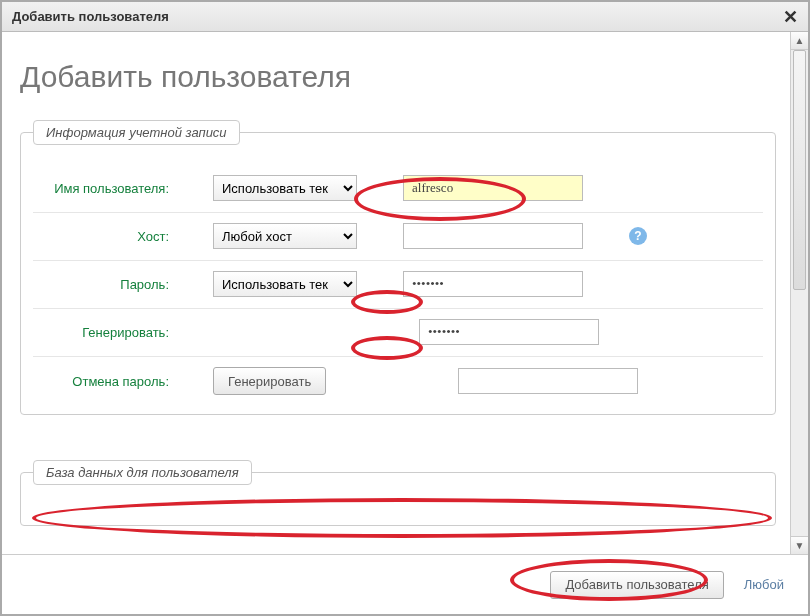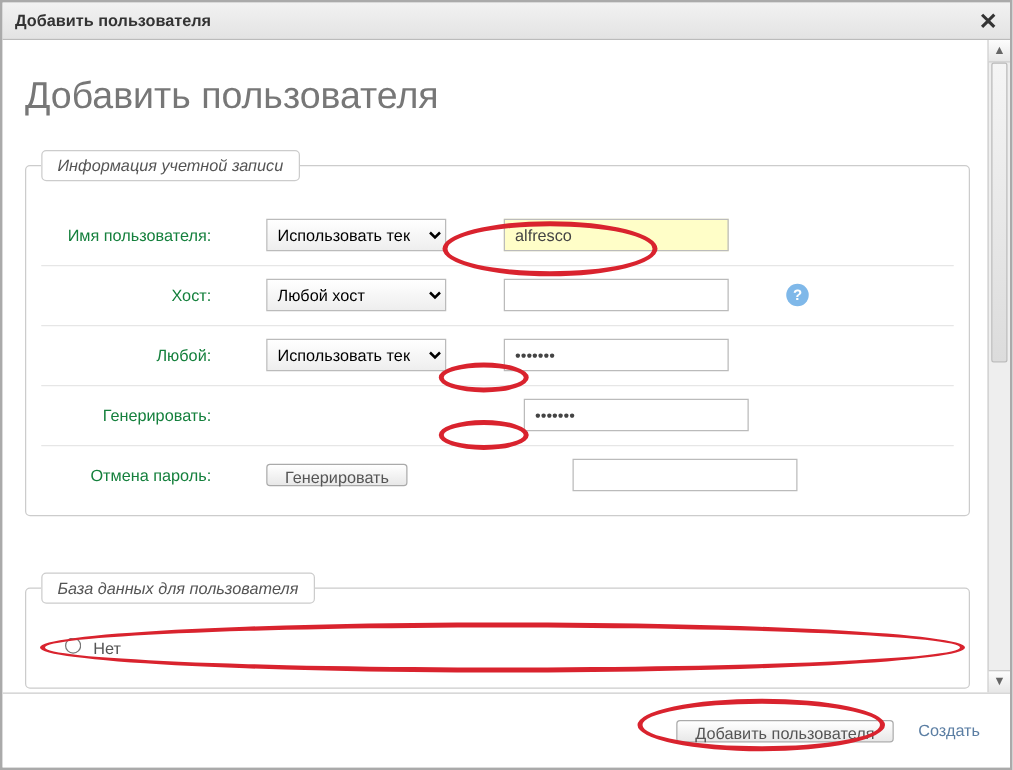--- a/index.html
+++ b/index.html
@@ -90,25 +90,26 @@
   }
 
   input.text{
     width:180px;
     height:26px;
     border:1px solid #bbb;
     padding:2px 8px;
     margin-left:10px;
     font-size:13px;
     color:#444;
+    font-family:Liberation Serif, serif;
   }
   input.text.hl { background:#fffec8; }
 
   button.btn{
-    height:18px;
+    height:28px;
     border:1px solid #aaa;
     background:linear-gradient(#fff,#e8e8e8);
     padding:2px 14px;
     font-size:13px;
     color:#555;
     cursor:pointer;
     border-radius:3px;
   }
 
   .help-icon{
@@ -193,21 +194,21 @@
     <div class="row">
       <div class="label">Хост:</div>
       <select class="sel">
         <option>Любой хост</option>
       </select>
       <input class="text" value="" style="">
       <span class="help-icon">?</span>
     </div>
 
     <div class="row">
-      <div class="label">Любой:</div>
+      <div class="label">Пароль:</div>
       <select class="sel">
         <option>Использовать тек</option>
       </select>
       <input class="text" type="text" value="•••••••" style="">
     </div>
 
     <div class="row">
       <div class="label">Генерировать:</div>
       <div style="width:160px"></div>
       <input class="text" type="text" value="•••••••" style="">
@@ -217,36 +218,32 @@
       <div class="label">Отмена пароль:</div>
       <button class="btn">Генерировать</button>
       <div style="width:50px"></div>
       <input class="text" value="" style="">
     </div>
   </fieldset>
 
   <fieldset style="padding-bottom:20px;margin-top:45px;">
     <legend>База данных для пользователя</legend>
 
-    <div class="radio-row">
-      <input type="radio" name="dbopt" style="">
-      <span>Нет</span>
-    </div>
   </fieldset>
 
 </div>
 
 <div class="scrollbar">
   <div class="arrow">▲</div>
   <div class="thumb"></div>
   <div class="arrow down">▼</div>
 </div>
 
 <div class="footer">
   <button class="btn">Добавить пользователя</button>
-  <span class="cancel-link">Создать</span>
+  <span class="cancel-link">Любой</span>
 </div>
 
 <div class="ann ann1"></div>
 <div class="ann ann2"></div>
 <div class="ann ann3"></div>
 <div class="ann ann4"></div>
 <div class="ann ann5"></div>
 
 </body></html>

